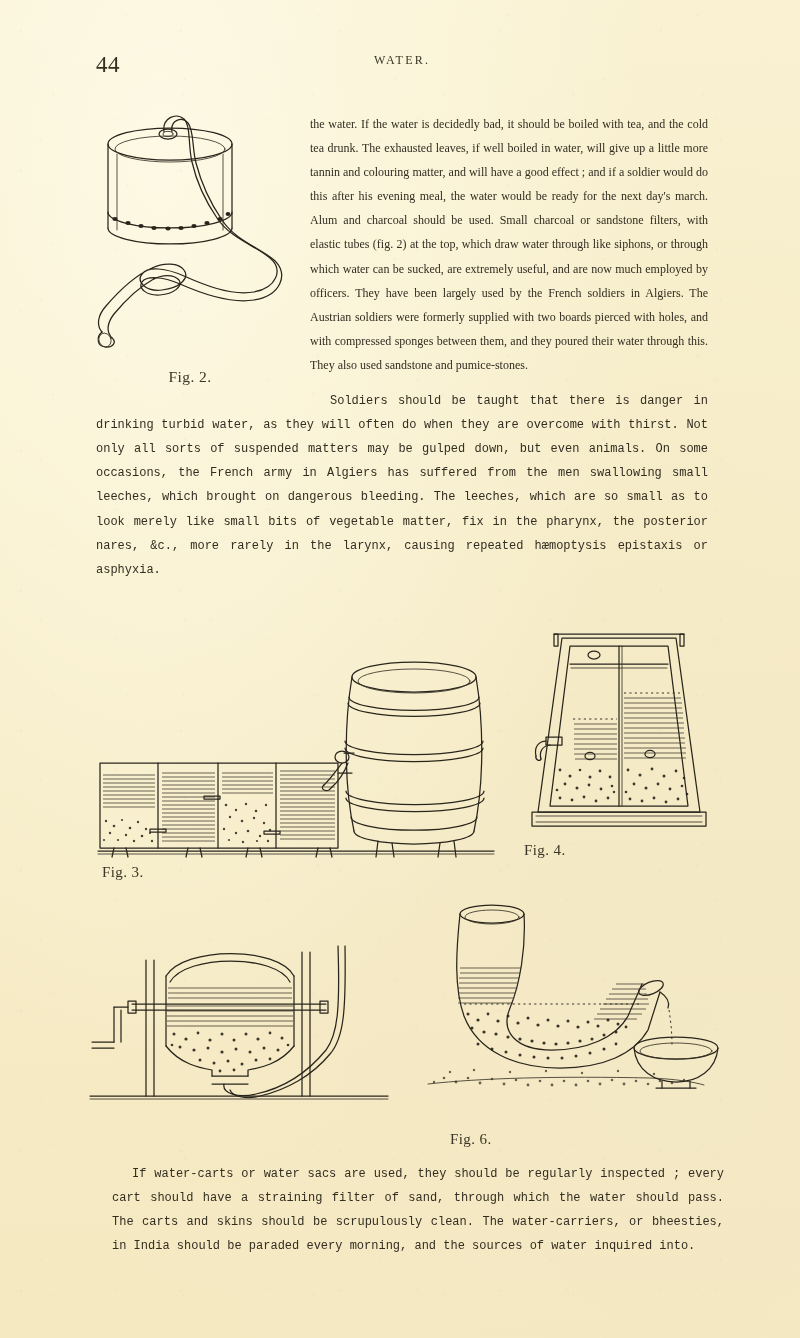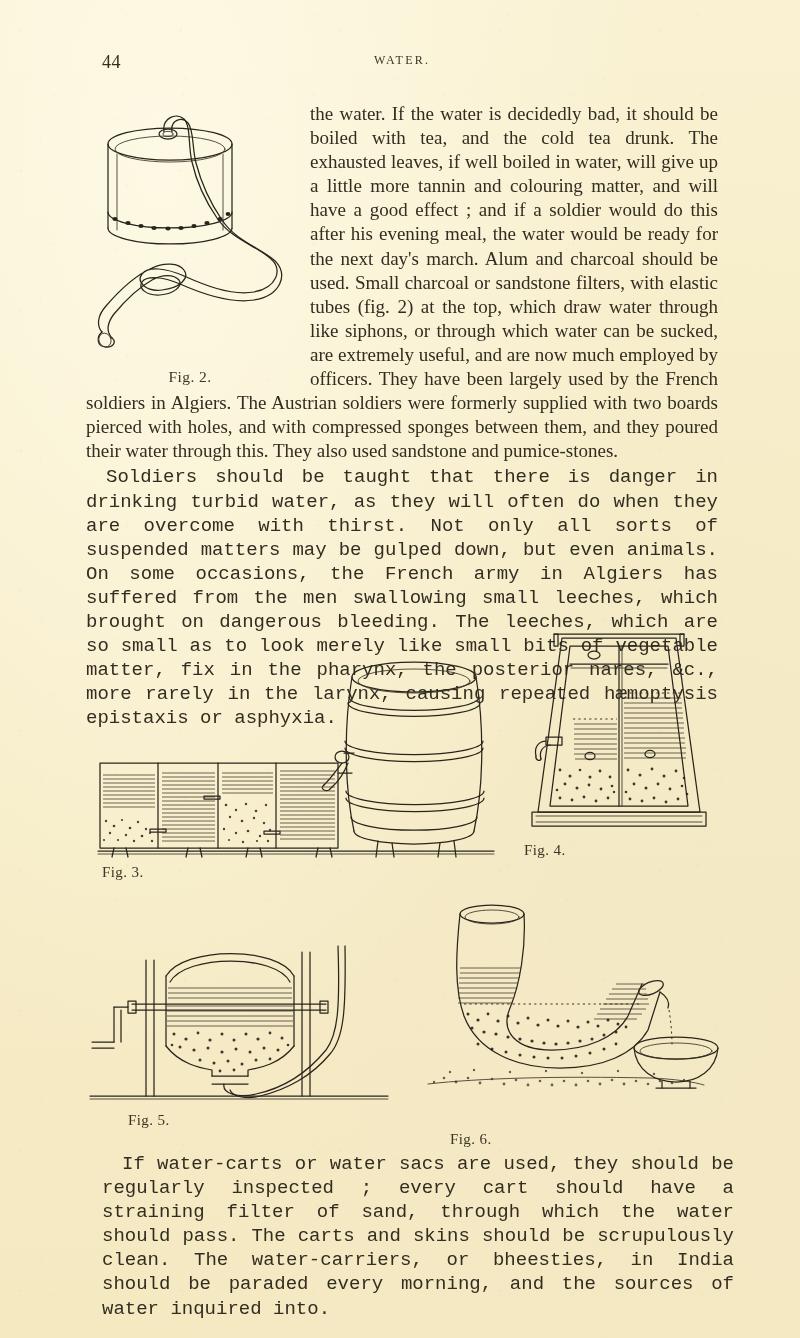--- a/index.html
+++ b/index.html
@@ -25,27 +25,27 @@
       radial-gradient(circle at 41% 63%, rgba(170,150,110,.12) 0 1px, transparent 2px),
       radial-gradient(circle at 88% 44%, rgba(170,150,110,.14) 0 1px, transparent 2px),
       radial-gradient(circle at 24% 87%, rgba(170,150,110,.12) 0 1px, transparent 2px),
       radial-gradient(circle at 78% 92%, rgba(170,150,110,.10) 0 1px, transparent 2px);
     background-size:160px 140px,190px 170px,130px 150px,210px 180px,170px 160px,150px 130px;}
 
   .content{position:absolute;left:84px;top:0;width:636px;height:1338px;}
 
   
   .runhead{position:absolute;top:52px;left:0;width:636px;height:22px;}
-  .runhead .folio{position:absolute;left:18px;top:0;font-size:18px;letter-spacing:.5px;color:#34301f;}
+  .runhead .folio{position:absolute;left:12px;top:0;font-size:23px;letter-spacing:.5px;color:#34301f;}
   .runhead .title{position:absolute;left:0;top:1px;width:636px;text-align:center;
      font-size:12px;letter-spacing:2.2px;color:#3a3524;}
 
   
   .body{position:absolute;top:100px;left:0;width:636px;}
-  p{margin:2px;font-size:19px;line-height:24.1px;text-align:justify;
+  p{margin:12px;font-size:12px;line-height:24.1px;text-align:justify;
     text-justify:inter-word;color:#322d21;-webkit-hyphens:none;hyphens:none;}
   p.indent{text-indent:20px;font-family:Liberation Mono, monospace;}
 
   
   .fig2wrap{float:left;width:212px;margin:6px 14px 4px 0;shape-outside:margin-box;}
   .fig2cap{text-align:center;font-size:15.5px;margin-top:12px;color:#3a3524;letter-spacing:.4px;}
 
   .caption{font-size:15px;color:#3a3524;letter-spacing:.4px;}
   .figrow{position:absolute;}
 
@@ -442,21 +442,20 @@
         <path class="ink" d="M26 148 L4 148"></path>
 
         <path class="ink" d="M124 176 L160 176"></path>
         <path class="ink" d="M124 184 L160 184"></path>
         <path class="ink" d="M136 184 C134 194 150 198 168 194 C196 188 220 172 238 150 C250 134 252 108 250 46"></path>
         <path class="ink" d="M142 190 C144 196 158 200 172 196 C198 190 224 176 242 154 C256 138 258 110 257 46"></path>
 
         <path class="ink" d="M2 196 L300 196"></path>
         <path class="ink-thin" d="M2 199 L300 199"></path>
       </svg>
-      <div class="caption" style="width:320px;margin-top:2px;padding-left:40px;box-sizing:border-box;">Fig. 5.</div>
     </div>
 
     <div class="figrow" style="left:336px;top:892px;width:300px;">
       <svg width="300" height="220" viewBox="0 0 300 220">
 
         <ellipse class="ink" cx="72" cy="22" rx="32" ry="9"></ellipse>
         <ellipse class="ink-thin" cx="72" cy="25" rx="27" ry="7"></ellipse>
 
         <path class="ink" d="M40 22 C36 60 34 96 44 124 C58 160 96 176 140 176
                               C184 176 214 162 228 138 L240 100"></path>

